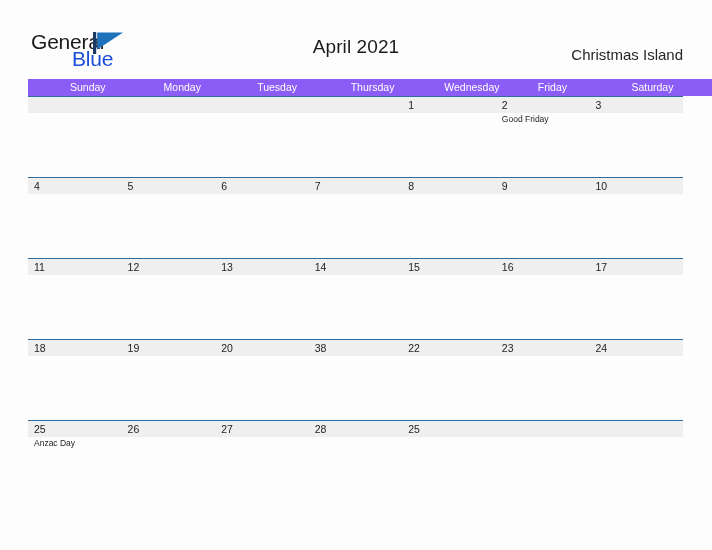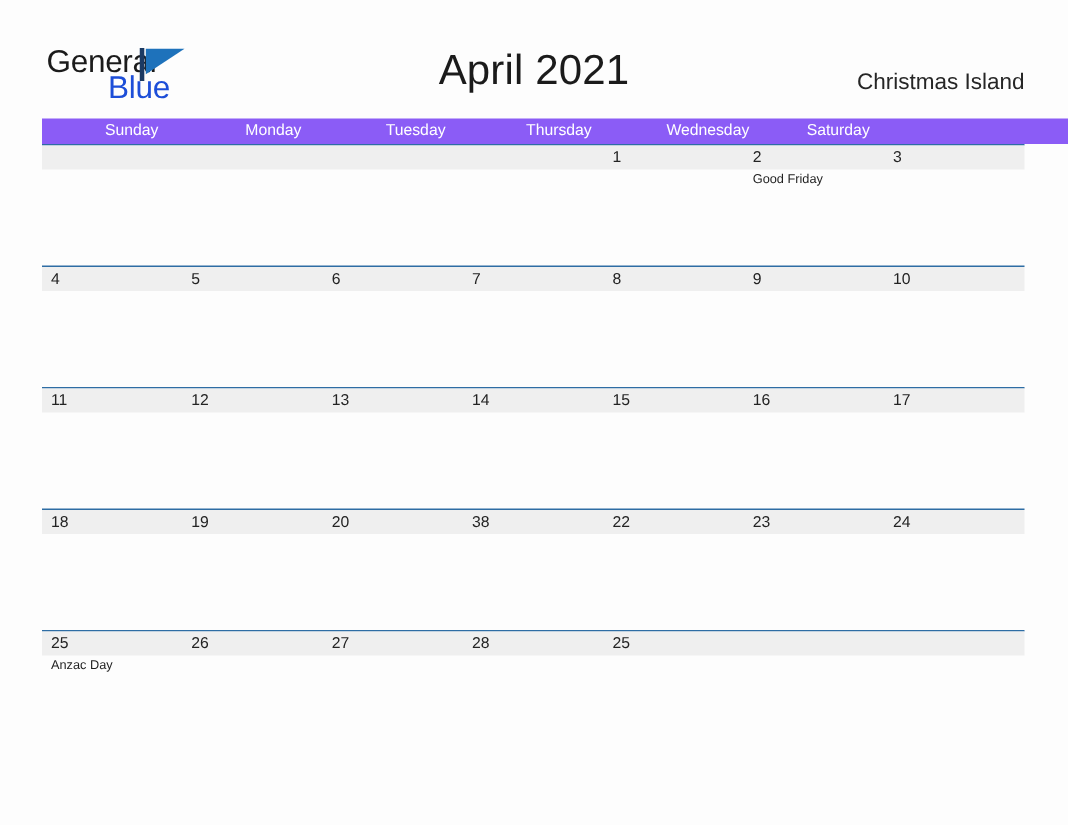--- a/index.html
+++ b/index.html
@@ -62,21 +62,21 @@
   }
   .logo-flag svg { display: block; }
 
   
   .cal-title {
     position: absolute;
     left: 0;
     top: 30px;
     width: 712px;
     text-align: center;
-    font-size: 28px;
+    font-size: 19px;
     line-height: 34px;
     color: #1b1b1b;
     font-weight: normal;
     font-family: "Liberation Sans", sans-serif;
     letter-spacing: 0.1px;
   }
   .cal-location {
     position: absolute;
     right: 29px;
     top: 45px;
@@ -188,20 +188,21 @@
 </div>
 
 <div class="calendar">
 
   <div class="weekdays">
     <div class="weekday">Sunday</div>
     <div class="weekday">Monday</div>
     <div class="weekday">Tuesday</div>
     <div class="weekday">Thursday</div>
     <div class="weekday">Wednesday</div>
+    <div class="weekday">Friday</div>
     <div class="weekday">Saturday</div>
   </div>
 
   <div class="week">
     <div class="week-band"></div>
     <div class="days">
       <div class="day">
         <span class="day-num"></span>
         <span class="day-event"></span>
       </div>

